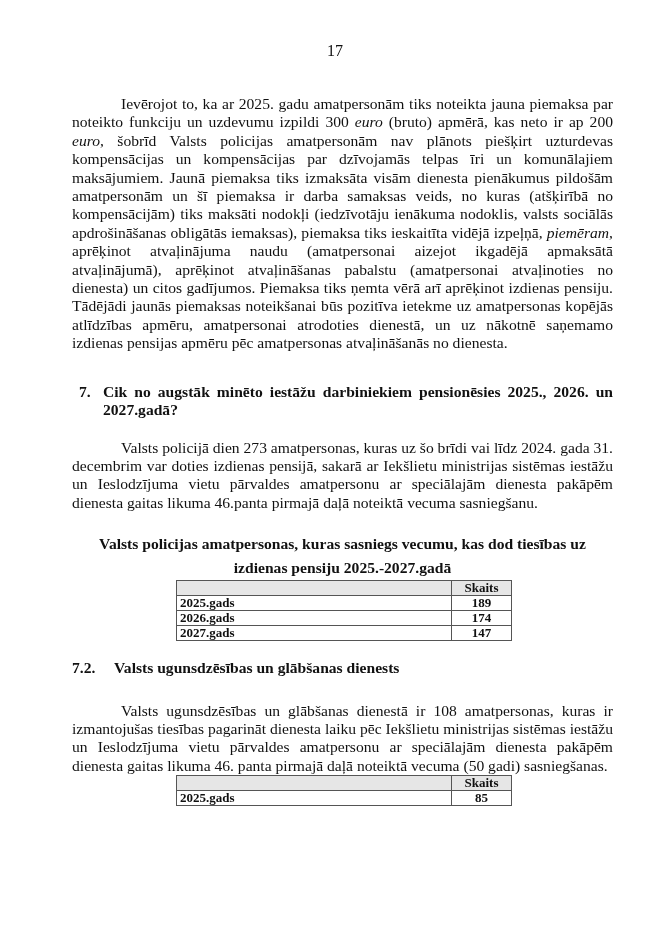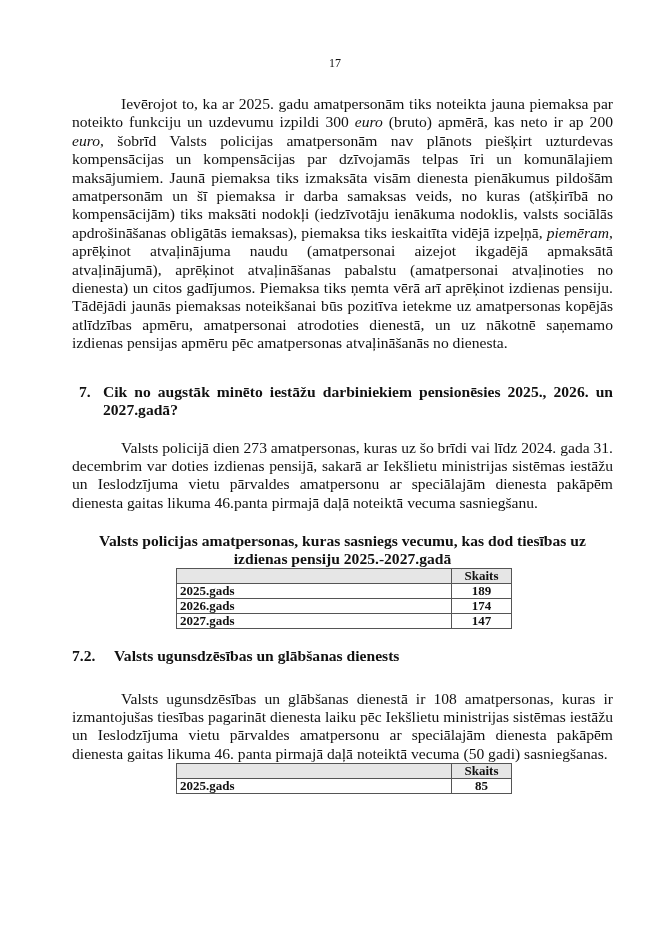--- a/index.html
+++ b/index.html
@@ -10,25 +10,25 @@
     body {
       width: 670px;
       height: 946px;
       position: relative;
       overflow: hidden;
       font-family: "Liberation Serif", "DejaVu Serif", serif;
       color: #111111;
     }
     .page-number {
       position: absolute;
-      top: 56px;
+      top: 42px;
       left: 0;
       width: 670px;
       text-align: center;
-      font-size: 12px;
+      font-size: 16px;
     }
     .content {
       position: absolute;
       left: 72px;
       top: 95px;
       width: 541px;
       font-size: 15.6px;
       line-height: 18.4px;
     }
     p.body {
@@ -62,21 +62,21 @@
     .sub-heading .num {
       width: 42px;
       flex: 0 0 42px;
     }
     .sec-71-para { margin-top: 19px; }
     .table-caption {
       margin: 20px 0 0 0;
       text-align: center;
       font-weight: bold;
       font-size: 15.6px;
-      line-height: 18px;
+      line-height: 24px;
     }
     table.data {
       margin: 0 0 0 104px;
       width: 336px;
       border-collapse: collapse;
       font-size: 13px;
       line-height: 14px;
     }
     table.data td, table.data th {
       border: 1px solid #555555;

